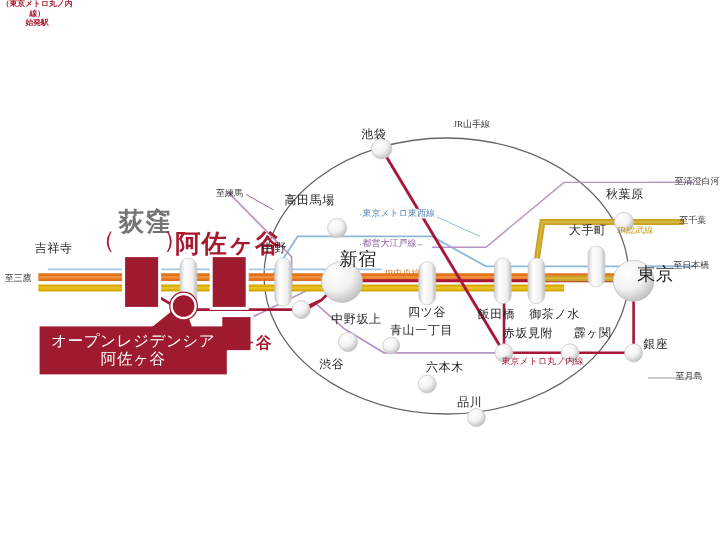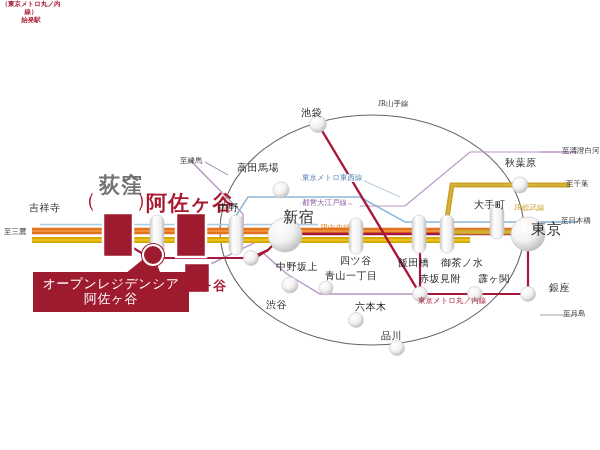--- a/index.html
+++ b/index.html
@@ -38,21 +38,21 @@
     letter-spacing: 0px;
   }
   .linelbl {
     font-size: 7.5px;
     letter-spacing: 0px;
   }
   .ll-yamanote { color: #3a3335; }
   .ll-tozai    { color: #5b86b5; }
   .ll-oedo     { color: #8f5fa0; }
   .ll-chuo     { color: #e07a1f; }
-  .ll-sobu     { color: #c9a227; margin-top: 16px; }
+  .ll-sobu     { color: #c9a227; }
   .ll-marunouchi { color: #a61c38; }
   .st-ogikubo {
     font-size: 21px;
     color: #737373;
     font-weight: bold;
     letter-spacing: 1px;
   }
   .st-asagaya {
     font-size: 21px;
     color: #a8182f;
@@ -272,23 +272,23 @@
   <div class="lbl st-mid" style="left:266px; top:300px;">渋谷</div>
   <div class="lbl st-mid" style="left:340px; top:256px;">四ツ谷</div>
   <div class="lbl st-mid" style="left:325px; top:271px;">青山一丁目</div>
   <div class="lbl st-mid" style="left:355px; top:302px;">六本木</div>
   <div class="lbl st-mid" style="left:381px; top:331px;">品川</div>
   <div class="lbl st-mid" style="left:398px; top:258px;">飯田橋</div>
   <div class="lbl st-mid" style="left:441px; top:258px;">御茶ノ水</div>
   <div class="lbl st-mid" style="left:419px; top:274px;">赤坂見附</div>
   <div class="lbl st-mid" style="left:478px; top:274px;">霹ヶ関</div>
   <div class="lbl st-mid" style="left:505px; top:158px;">秋葉原</div>
-  <div class="lbl st-mid" style="left:474px; top:200px;">大手町</div>
+  <div class="lbl st-mid" style="left:474px; top:188px;">大手町</div>
   <div class="lbl st-major" style="left:531px; top:222px;">東京</div>
-  <div class="lbl st-mid" style="left:536px; top:283px;margin-left:13px;">銀座</div>
+  <div class="lbl st-mid" style="left:536px; top:283px;">銀座</div>
 
   <div class="lbl linelbl ll-yamanote" style="left:378px; top:100px;">JR山手線</div>
   <div class="lbl linelbl ll-tozai" style="left:301px; top:174px; background:#ffffff; padding:0 1px;">東京メトロ東西線</div>
   <div class="lbl linelbl ll-oedo" style="left:301px; top:199px; background:#ffffff; padding:0 1px;">都営大江戸線</div>
   <div class="lbl linelbl ll-chuo" style="left:320px; top:224px;">JR中央線</div>
   <div class="lbl linelbl ll-sobu" style="left:514px; top:188px;">JR総武線</div>
   <div class="lbl linelbl ll-marunouchi" style="left:418px; top:297px;">東京メトロ丸ノ内線</div>
 
   <div class="lbl toward" style="left:4px; top:228px;">至三鷹</div>
   <div class="lbl toward" style="left:180px; top:157px;">至練馬</div>

